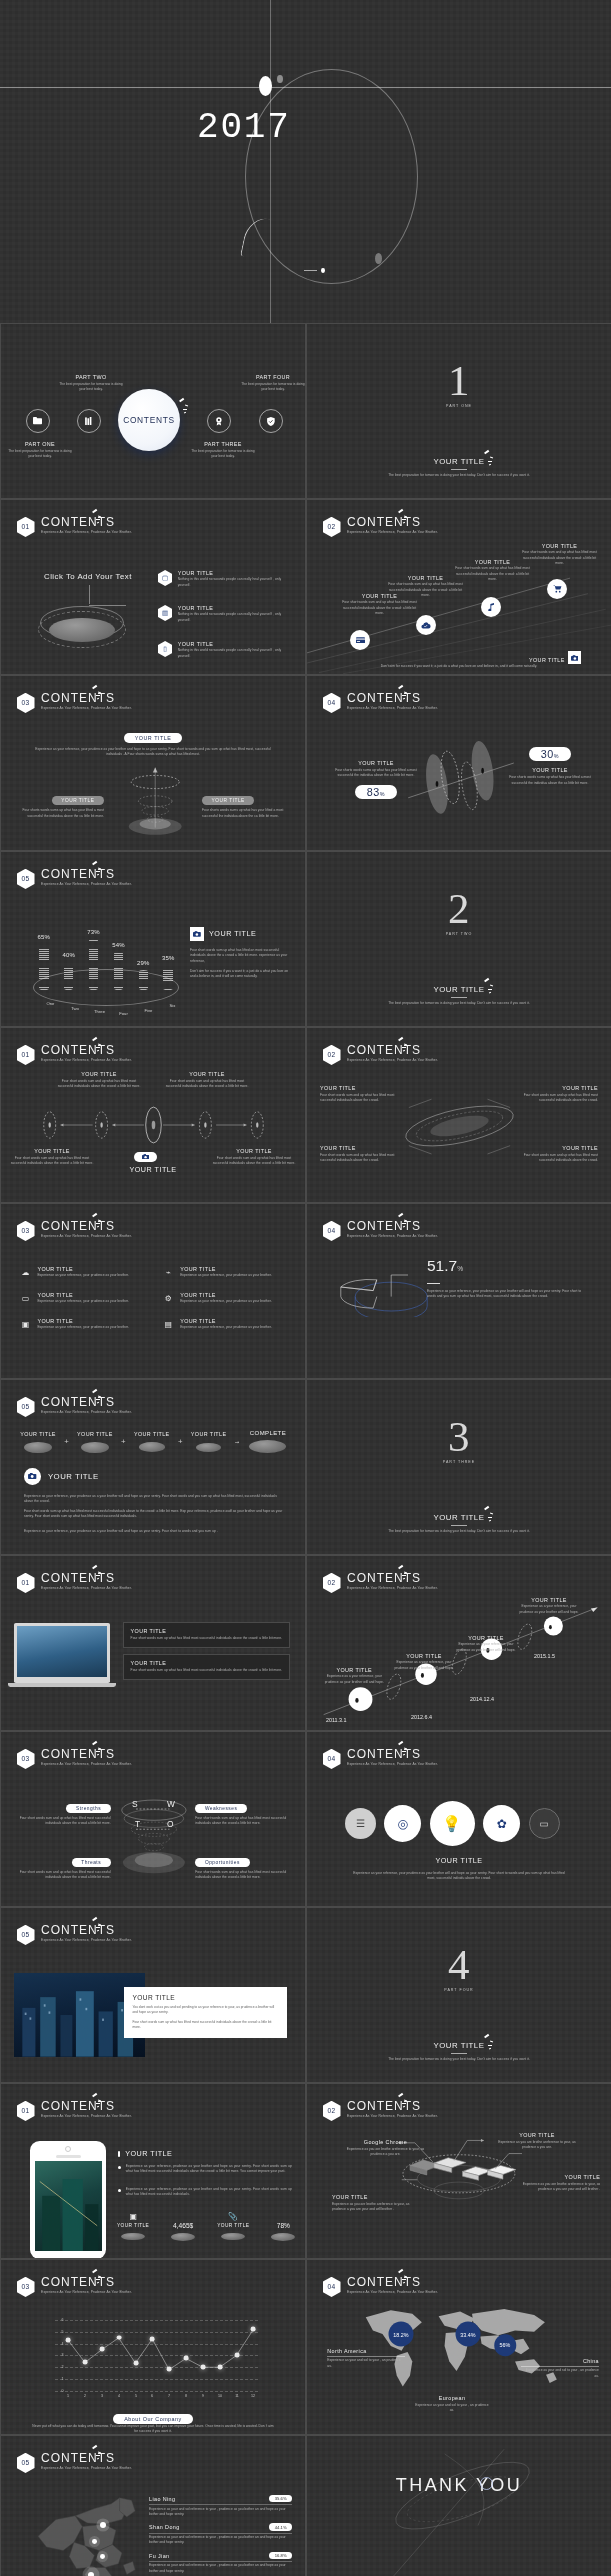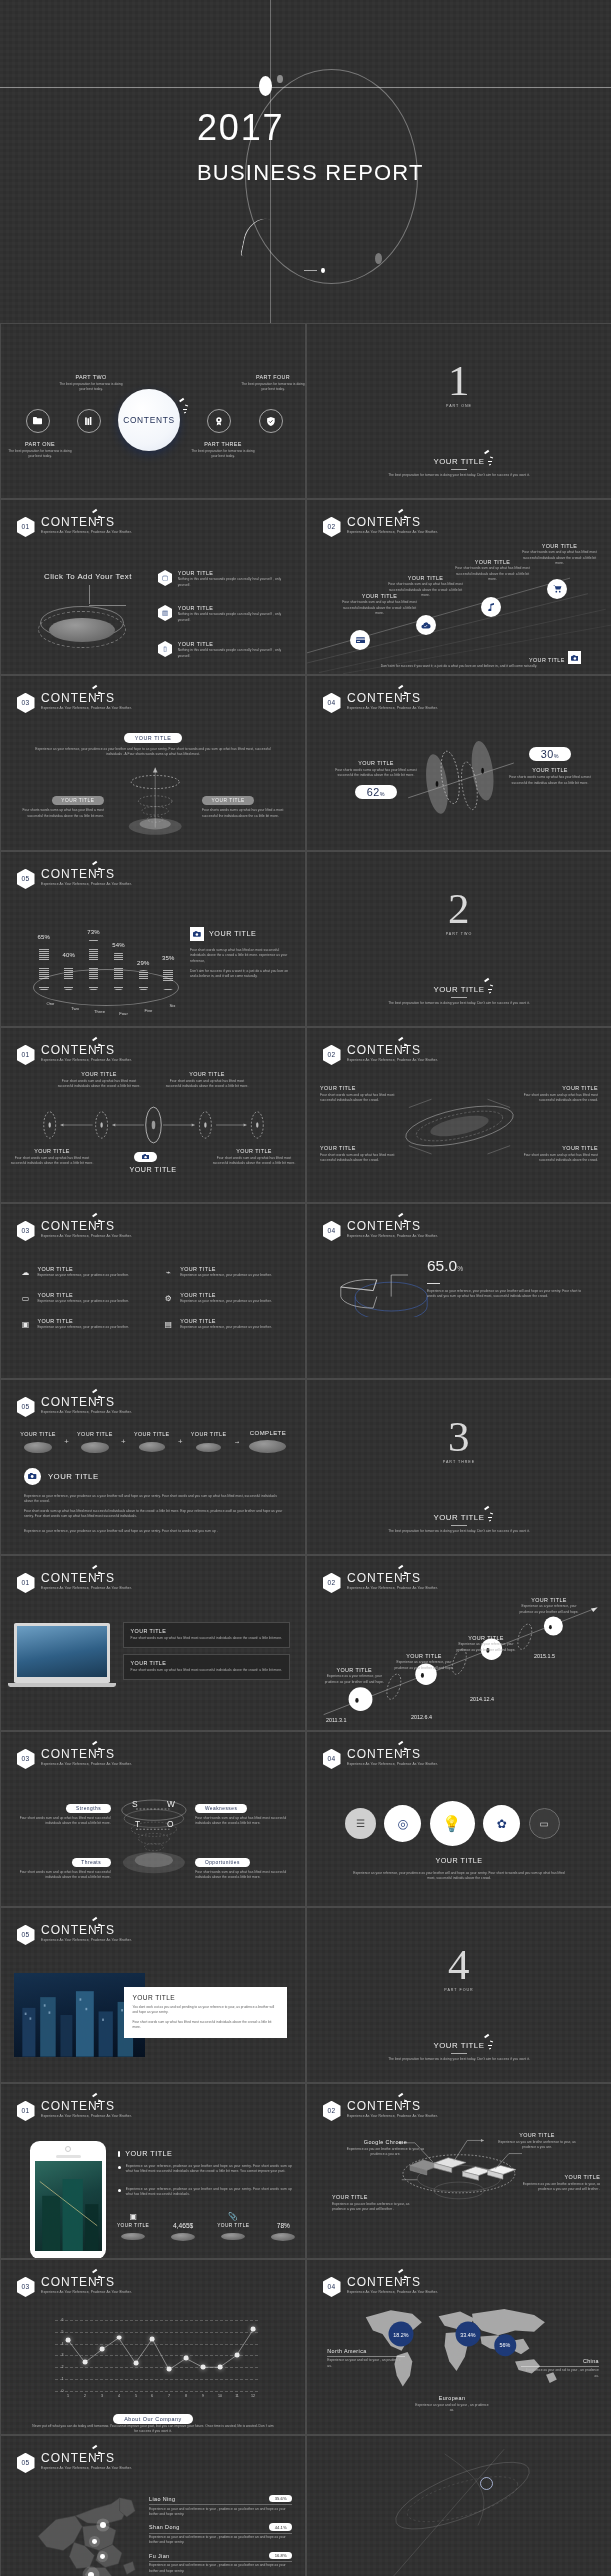--- a/index.html
+++ b/index.html
@@ -52,21 +52,21 @@
   .cover .tick {
     position:absolute; left:304px; top:270px; width:13px; height:0.6px; background:rgba(255,255,255,.6);
   }
   .cover .swoosh {
     position:absolute; left:244px; top:218px; width:36px; height:42px;
     border-left:0.7px solid rgba(255,255,255,.75);
     border-radius:60% 0 0 10%;
     transform:rotate(12deg);
   }
   .cover-text { position:absolute; left:197px; top:105px; width:251px; }
-  .cover-year { font-size:36px; font-weight:300; letter-spacing:1.8px; line-height:1.25; }
+  .cover-year { font-size:36px; font-weight:300; letter-spacing:1.8px; line-height:1.25;font-family:Liberation Mono, monospace; }
   .cover-sub  { font-size:22px; font-weight:300; letter-spacing:1.2px; margin-top:9.6px; }
   .cover-cn   { font-size:26px; font-weight:700; letter-spacing:1.2px; margin-top:7.2px; }
 
   
   .grid { display:grid; grid-template-columns:repeat(2,306px); }
   .slide {
     width:306px; height:176px;
     background:#2e2e2e;
     position:relative; overflow:hidden;
     border:0.6px solid #4a4a4a;
@@ -170,21 +170,20 @@
     <div class="vline"></div>
     <div class="oval"></div>
     <div class="dot-big"></div>
     <div class="dot-sm"></div>
     <div class="dot-grey"></div>
     <div class="dot-tiny"></div>
     <div class="tick"></div>
     <div class="swoosh"></div>
     <div class="cover-text">
       <div class="cover-year">2017</div>
-      <div class="cover-sub">BUSINESS REPORT</div>
     </div>
   </div>
 
   <div class="grid">
 
     <div class="slide">
       <div class="noise"></div>
 
       <div style="position:absolute;left:117px;top:65px;width:62px;height:62px;border-radius:50%;background:radial-gradient(circle at 38% 32%,#ffffff,#f3f6fb 62%,#dfe6f2);box-shadow:0 3.6px 9.6px rgba(20,40,90,.55);display:flex;align-items:center;justify-content:center;">
         <span style="font-size:8.4px;letter-spacing:0.7px;color:#1d2b52;">CONTENTS</span>
@@ -447,21 +446,21 @@
         <ellipse cx="50" cy="75" rx="2.3" ry="5" fill="#111"></ellipse>
         <ellipse cx="126" cy="53" rx="2.3" ry="5" fill="#111"></ellipse>
         <ellipse cx="72" cy="64" rx="14" ry="44" fill="none" stroke="#e0e0e0" stroke-dasharray="3 3" transform="rotate(-8 72 64)"></ellipse>
         <ellipse cx="104" cy="78" rx="12" ry="40" fill="none" stroke="#cfcfcf" stroke-dasharray="3 3" transform="rotate(-8 104 78)"></ellipse>
       </svg>
 
       <div style="position:absolute;left:24px;top:84px;width:90px;text-align:center;">
         <div class="ttl-sm">YOUR TITLE</div>
         <div class="body-txt" style="margin-top:1.8px;">Four shorts words sums up what has your lifted a most successful the individua above the ca little bit more.</div>
         <div class="pill" style="margin-top:6px;font-size:10.8px;padding:1.2px 12px;">
-          <span>62</span><span style="font-size:5.4px;">%</span>
+          <span>83</span><span style="font-size:5.4px;">%</span>
         </div>
       </div>
       <div style="position:absolute;right:15.5px;top:71px;width:91px;text-align:center;">
         <div class="pill" style="font-size:10.8px;padding:1.2px 12px;">
           <span>30</span><span style="font-size:5.4px;">%</span>
         </div>
         <div class="ttl-sm" style="margin-top:6px;">YOUR TITLE</div>
         <div class="body-txt" style="margin-top:1.8px;">Four shorts words sums up what has your lifted a most successful the individua above the ca little bit more.</div>
       </div>
     </div>
@@ -740,21 +739,21 @@
         <path d="M32 46 v16 a60 24 0 00120 0 v-16" fill="none" stroke="#3f63b4"></path>
         <path d="M8 30 a52 21 0 0160 -12 l-6 18 z" fill="none" stroke="#d6d6d6"></path>
         <path d="M8 30 v16 a52 21 0 0054 19 l6 -19" fill="none" stroke="#d6d6d6"></path>
         <line x1="8" y1="30" x2="62" y2="36" stroke="#d6d6d6"></line>
         <line x1="62" y1="36" x2="68" y2="18" stroke="#d6d6d6"></line>
         <line x1="92" y1="46" x2="92" y2="10" stroke="#d0d0d0"></line>
         <line x1="92" y1="10" x2="120" y2="10" stroke="#d0d0d0"></line>
       </svg>
 
       <div style="position:absolute;left:120px;top:53px;">
-        <span style="font-size:15.5px;font-weight:300;color:#f0f0f0;">65.0</span><span style="font-size:6.6px;color:#c8c8c8;">%</span>
+        <span style="font-size:15.5px;font-weight:300;color:#f0f0f0;">51.7</span><span style="font-size:6.6px;color:#c8c8c8;">%</span>
       </div>
       <div style="position:absolute;left:120px;top:79px;width:13px;height:0.6px;background:#dcdcdc;"></div>
       <div class="body-txt" style="position:absolute;left:120px;top:85px;width:157px;">Experience as your reference, your prudence as your brother will and hope as your sentry. Four short to words and you sum up what has lifted most, successful individu above the crowd.</div>
     </div>
 
     <div class="slide">
       <div class="noise"></div>
       <div class="shead">
         <div class="hexnum">05</div>
         <div class="shead-txt">
@@ -1368,18 +1367,19 @@
     </div>
 
     <div class="slide center">
       <div class="noise"></div>
       <svg style="position:absolute;left:66px;top:6px;" width="179" height="149" viewBox="0 0 300 250">
         <ellipse cx="150" cy="90" rx="120" ry="36" fill="none" stroke="rgba(255,255,255,.22)" transform="rotate(-22 150 90)"></ellipse>
         <ellipse cx="150" cy="96" rx="96" ry="28" fill="none" stroke="rgba(255,255,255,.16)" stroke-dasharray="4 4" transform="rotate(-16 150 96)"></ellipse>
         <path d="M30 230 L220 12" stroke="rgba(255,255,255,.20)" fill="none"></path>
         <path d="M120 20 C180 60 200 90 176 140" stroke="rgba(255,255,255,.18)" fill="none"></path>
       </svg>
+      <div class="thanks" style="position:absolute;left:0;right:0;top:39px;">THANK YOU</div>
       <div style="position:absolute;left:173px;top:41px;width:13px;height:13px;border-radius:50%;border:0.9px solid rgba(190,205,245,.8);"></div>
     </div>
 
   </div>
 </div>
 
 
 </body></html>

